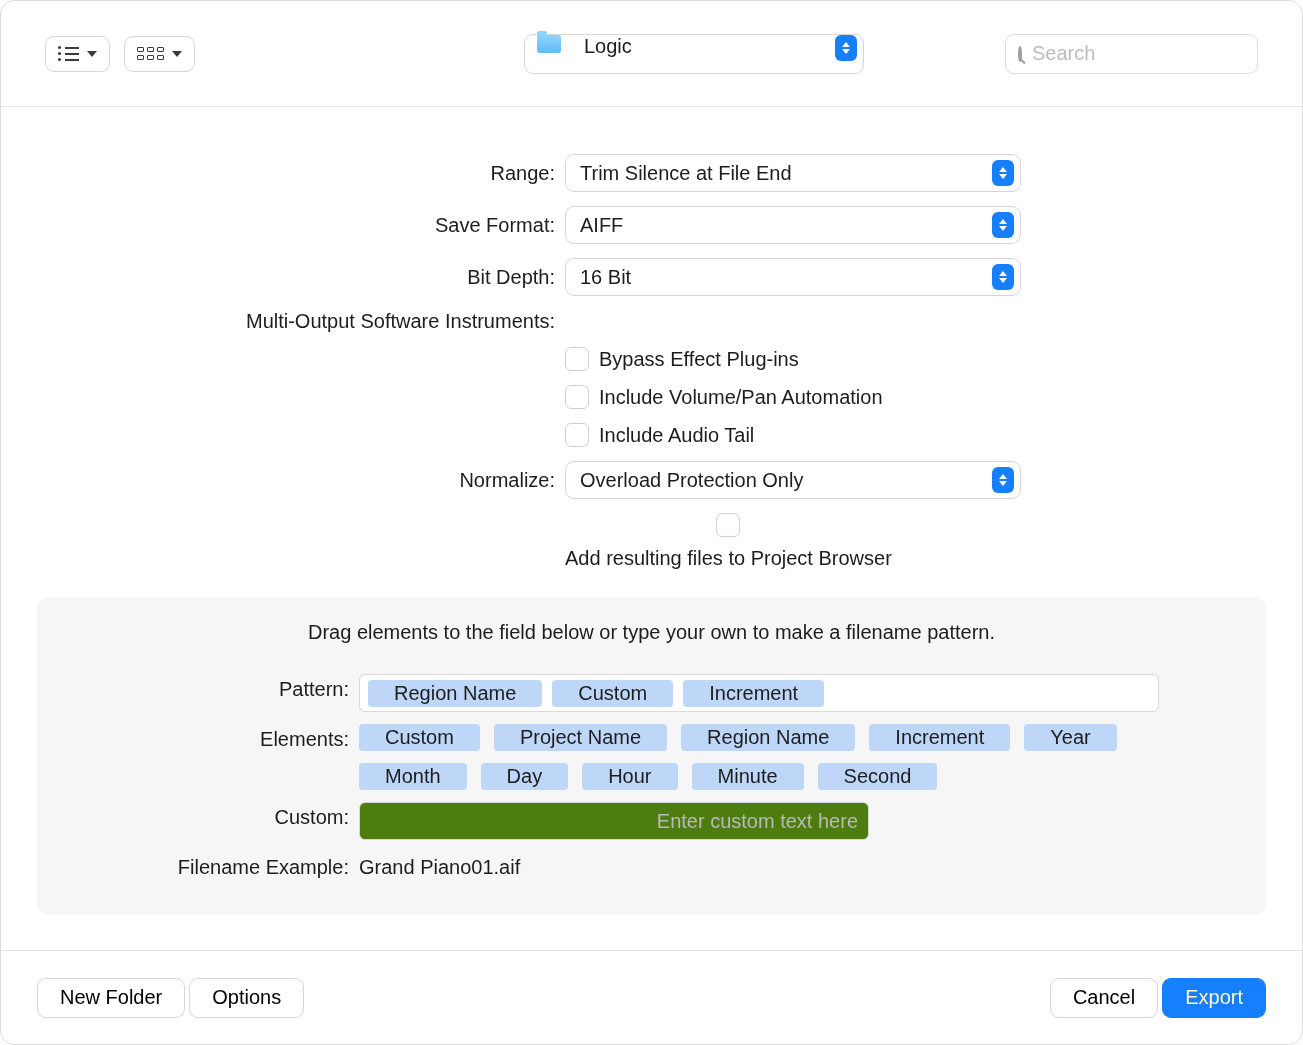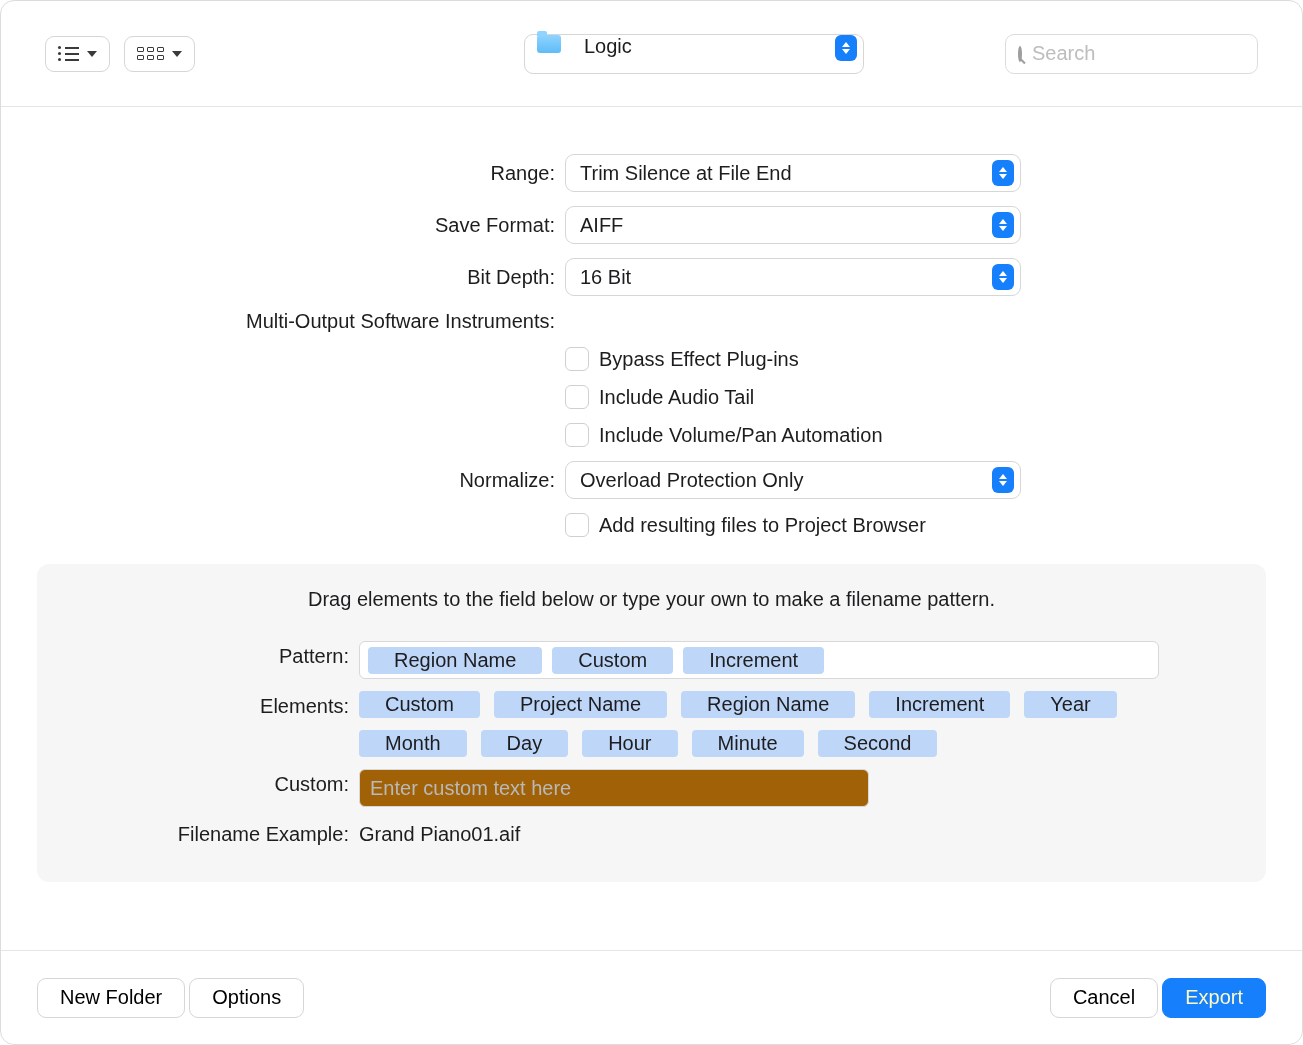--- a/index.html
+++ b/index.html
@@ -184,22 +184,22 @@
     border-radius:4px;
     padding: 2px 26px;
     font-size:20px;
     white-space:nowrap;
     cursor:grab;
   }
   .token-row {
     display:flex;flex-wrap:wrap;gap:12px 14px;
   }
   .custom-input {
-    width: 510px;height:38px;background:#a16207;border:1px solid #d8d8d8;border-radius:6px;
-    padding:0 10px;font-size:20px;outline:none;
+    width: 510px;height:38px;background:#4d7c0f;border:1px solid #d8d8d8;border-radius:6px;
+    padding:0 10px;font-size:20px;outline:none;text-align:right;
   }
   .custom-input::placeholder{color:#b9b9b9;}
   .example-text{font-size:20px;padding-top:4px;}
 
   
   .footer {
     border-top:1px solid #e5e5e5;
     height:94px;
     display:flex;align-items:center;
     padding: 0 36px;
@@ -319,47 +319,47 @@
       <div class="label-col"></div>
       <div class="field-col" style="width:auto;">
         <span class="mac-check"></span>
         <span class="check-label">Bypass Effect Plug-ins</span>
       </div>
     </div>
     <div class="form-row">
       <div class="label-col"></div>
       <div class="field-col" style="width:auto;">
         <span class="mac-check"></span>
-        <span class="check-label">Include Audio Tail</span>
+        <span class="check-label">Include Volume/Pan Automation</span>
       </div>
     </div>
     <div class="form-row">
       <div class="label-col"></div>
       <div class="field-col" style="width:auto;">
         <span class="mac-check"></span>
-        <span class="check-label">Include Volume/Pan Automation</span>
+        <span class="check-label">Include Audio Tail</span>
       </div>
     </div>
 
     <div class="form-row">
       <div class="label-col">Normalize:</div>
       <div class="field-col">
         <div class="mac-select">
           <span>Overload Protection Only</span>
           <span class="mac-stepper">
               <span class="up"></span>
               <span class="dn"></span>
             </span>
         </div>
       </div>
     </div>
 
     <div class="form-row">
       <div class="label-col"></div>
-      <div class="field-col" style="width:auto;">
+      <div class="field-col" style="width:auto;flex-direction:column;">
         <span class="mac-check"></span>
         <span class="check-label">Add resulting files to Project Browser</span>
       </div>
     </div>
 
     <div class="pattern-panel">
       <div class="panel-hint">Drag elements to the field below or type your own to make a filename pattern.</div>
 
       <div class="prow">
         <div class="plabel">Pattern:</div>

